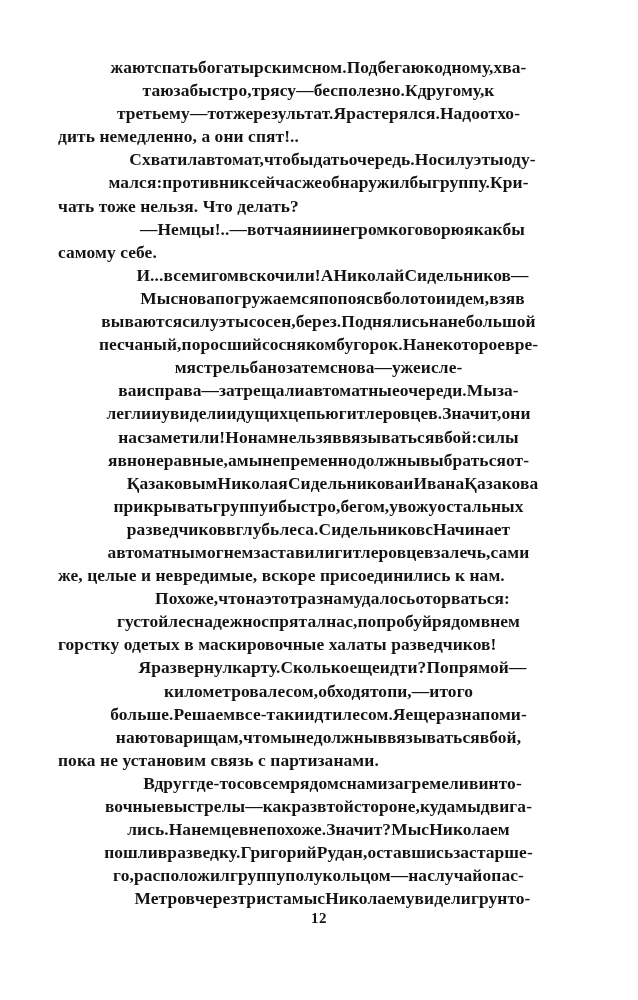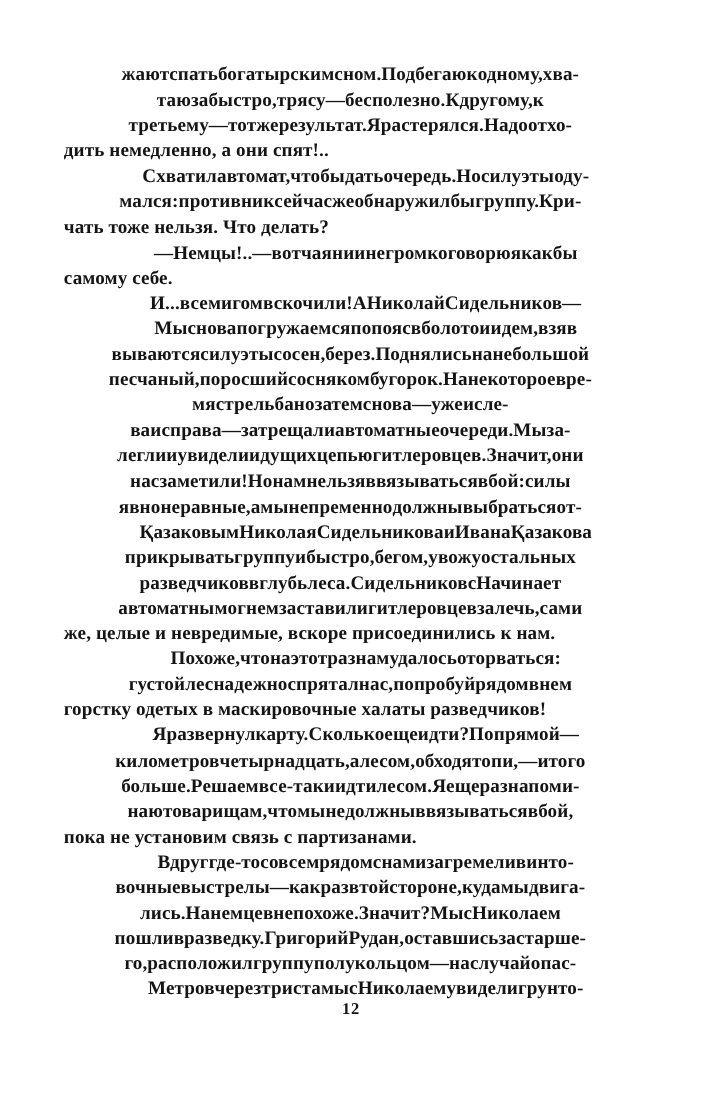--- a/index.html
+++ b/index.html
@@ -316,21 +316,20 @@
           <span class="w">карту.</span>
           <span class="w">Сколько</span>
           <span class="w">еще</span>
           <span class="w">идти?</span>
           <span class="w">По</span>
           <span class="w">прямой</span>
           <span class="w">—</span>
         </span>
         <span class="line just">
           <span class="w">километров</span>
-          <span class="w">четырнадцать,</span>
           <span class="w">а</span>
           <span class="w">лесом,</span>
           <span class="w">обходя</span>
           <span class="w">топи,—</span>
           <span class="w">и</span>
           <span class="w">того</span>
         </span>
         <span class="line just">
           <span class="w">больше.</span>
           <span class="w">Решаем</span>

